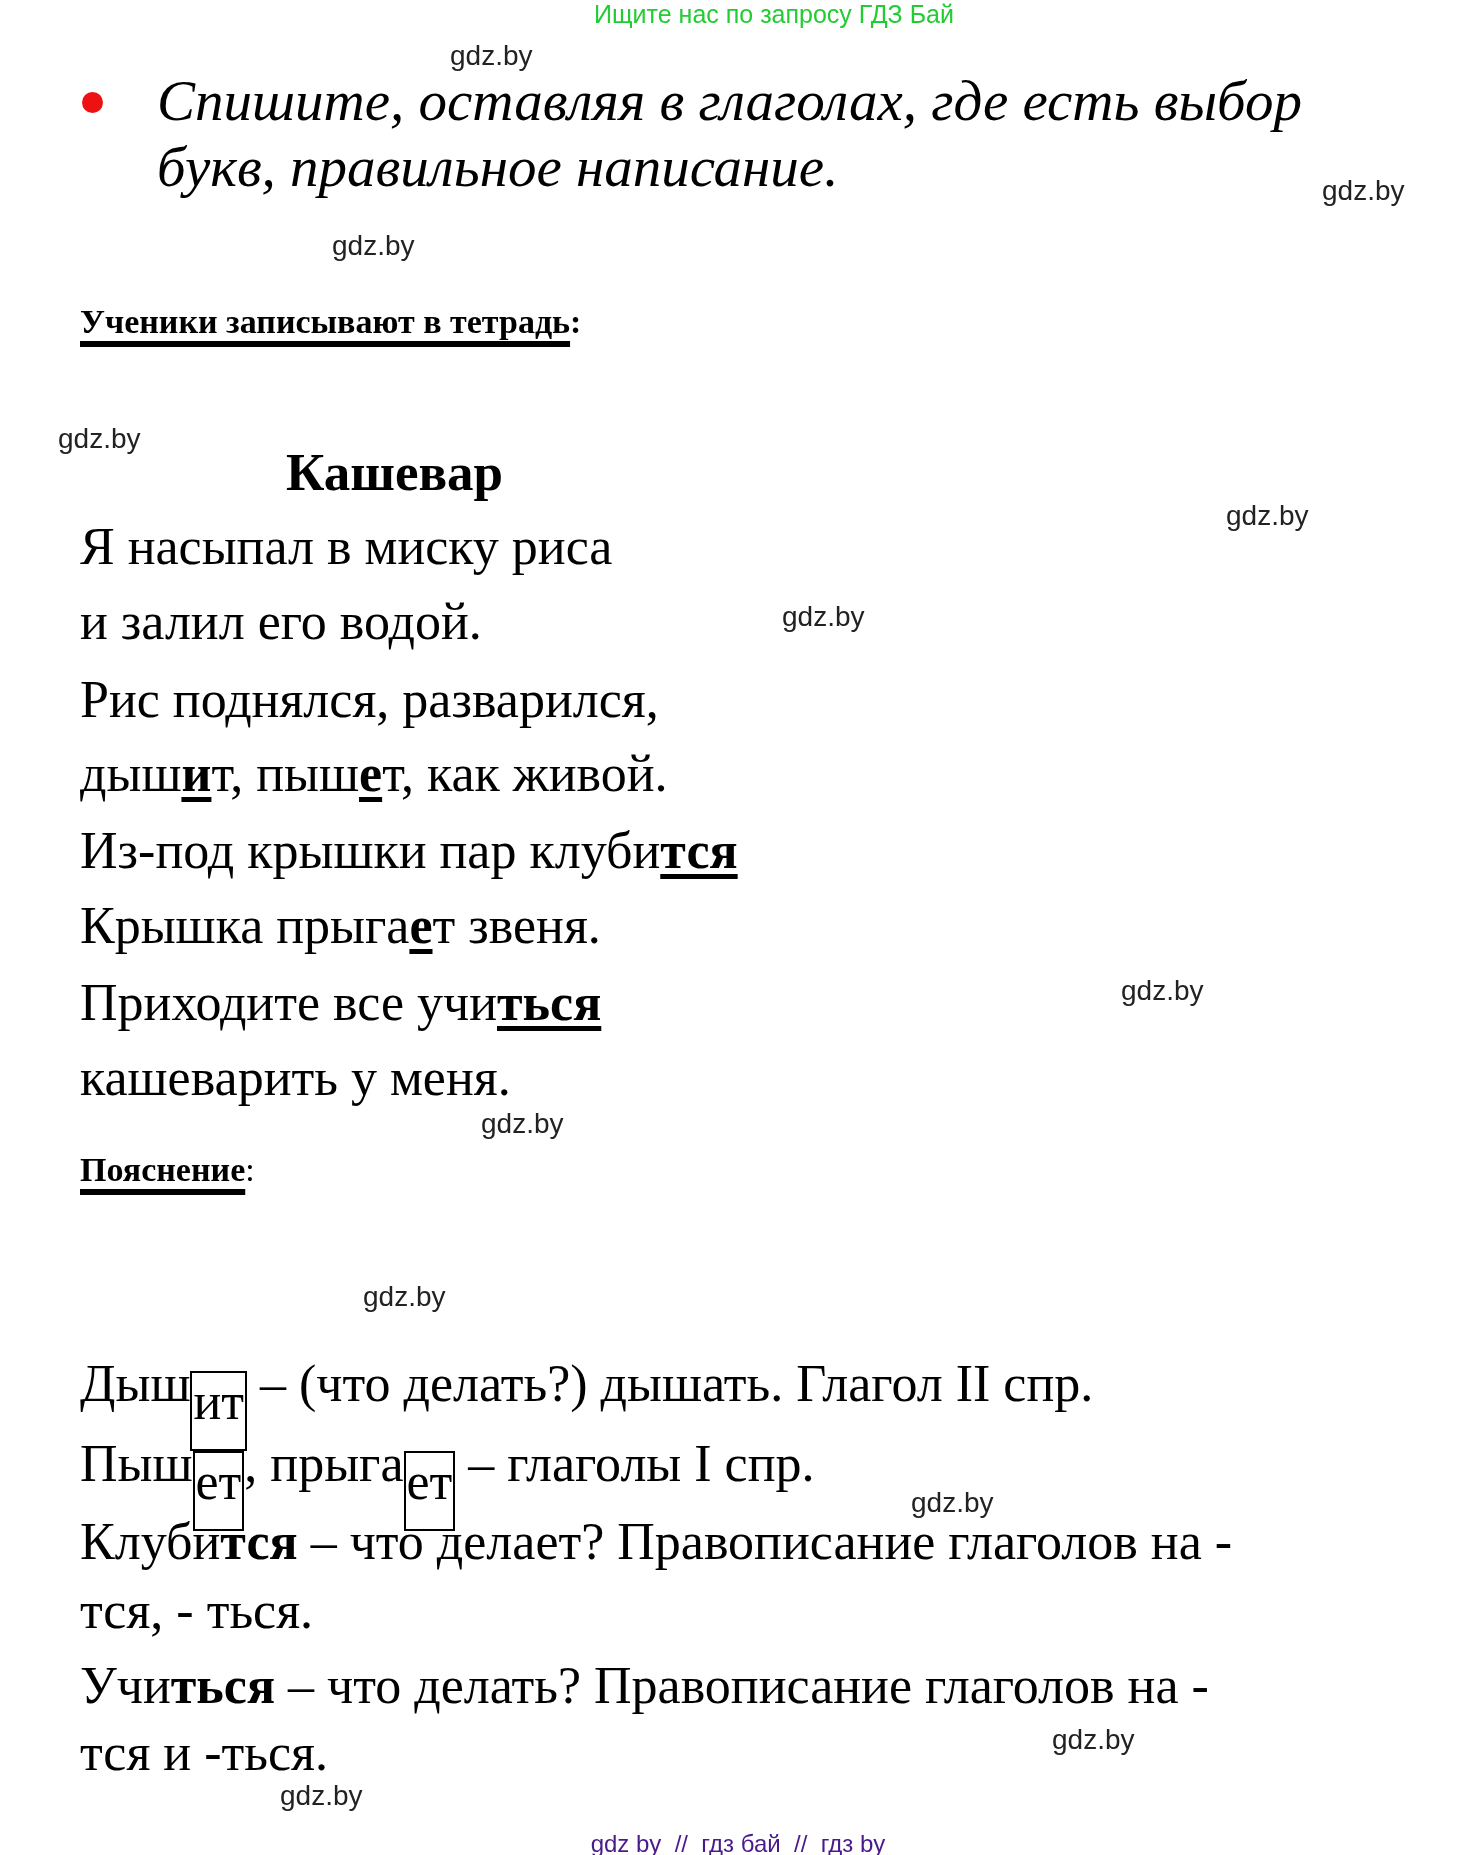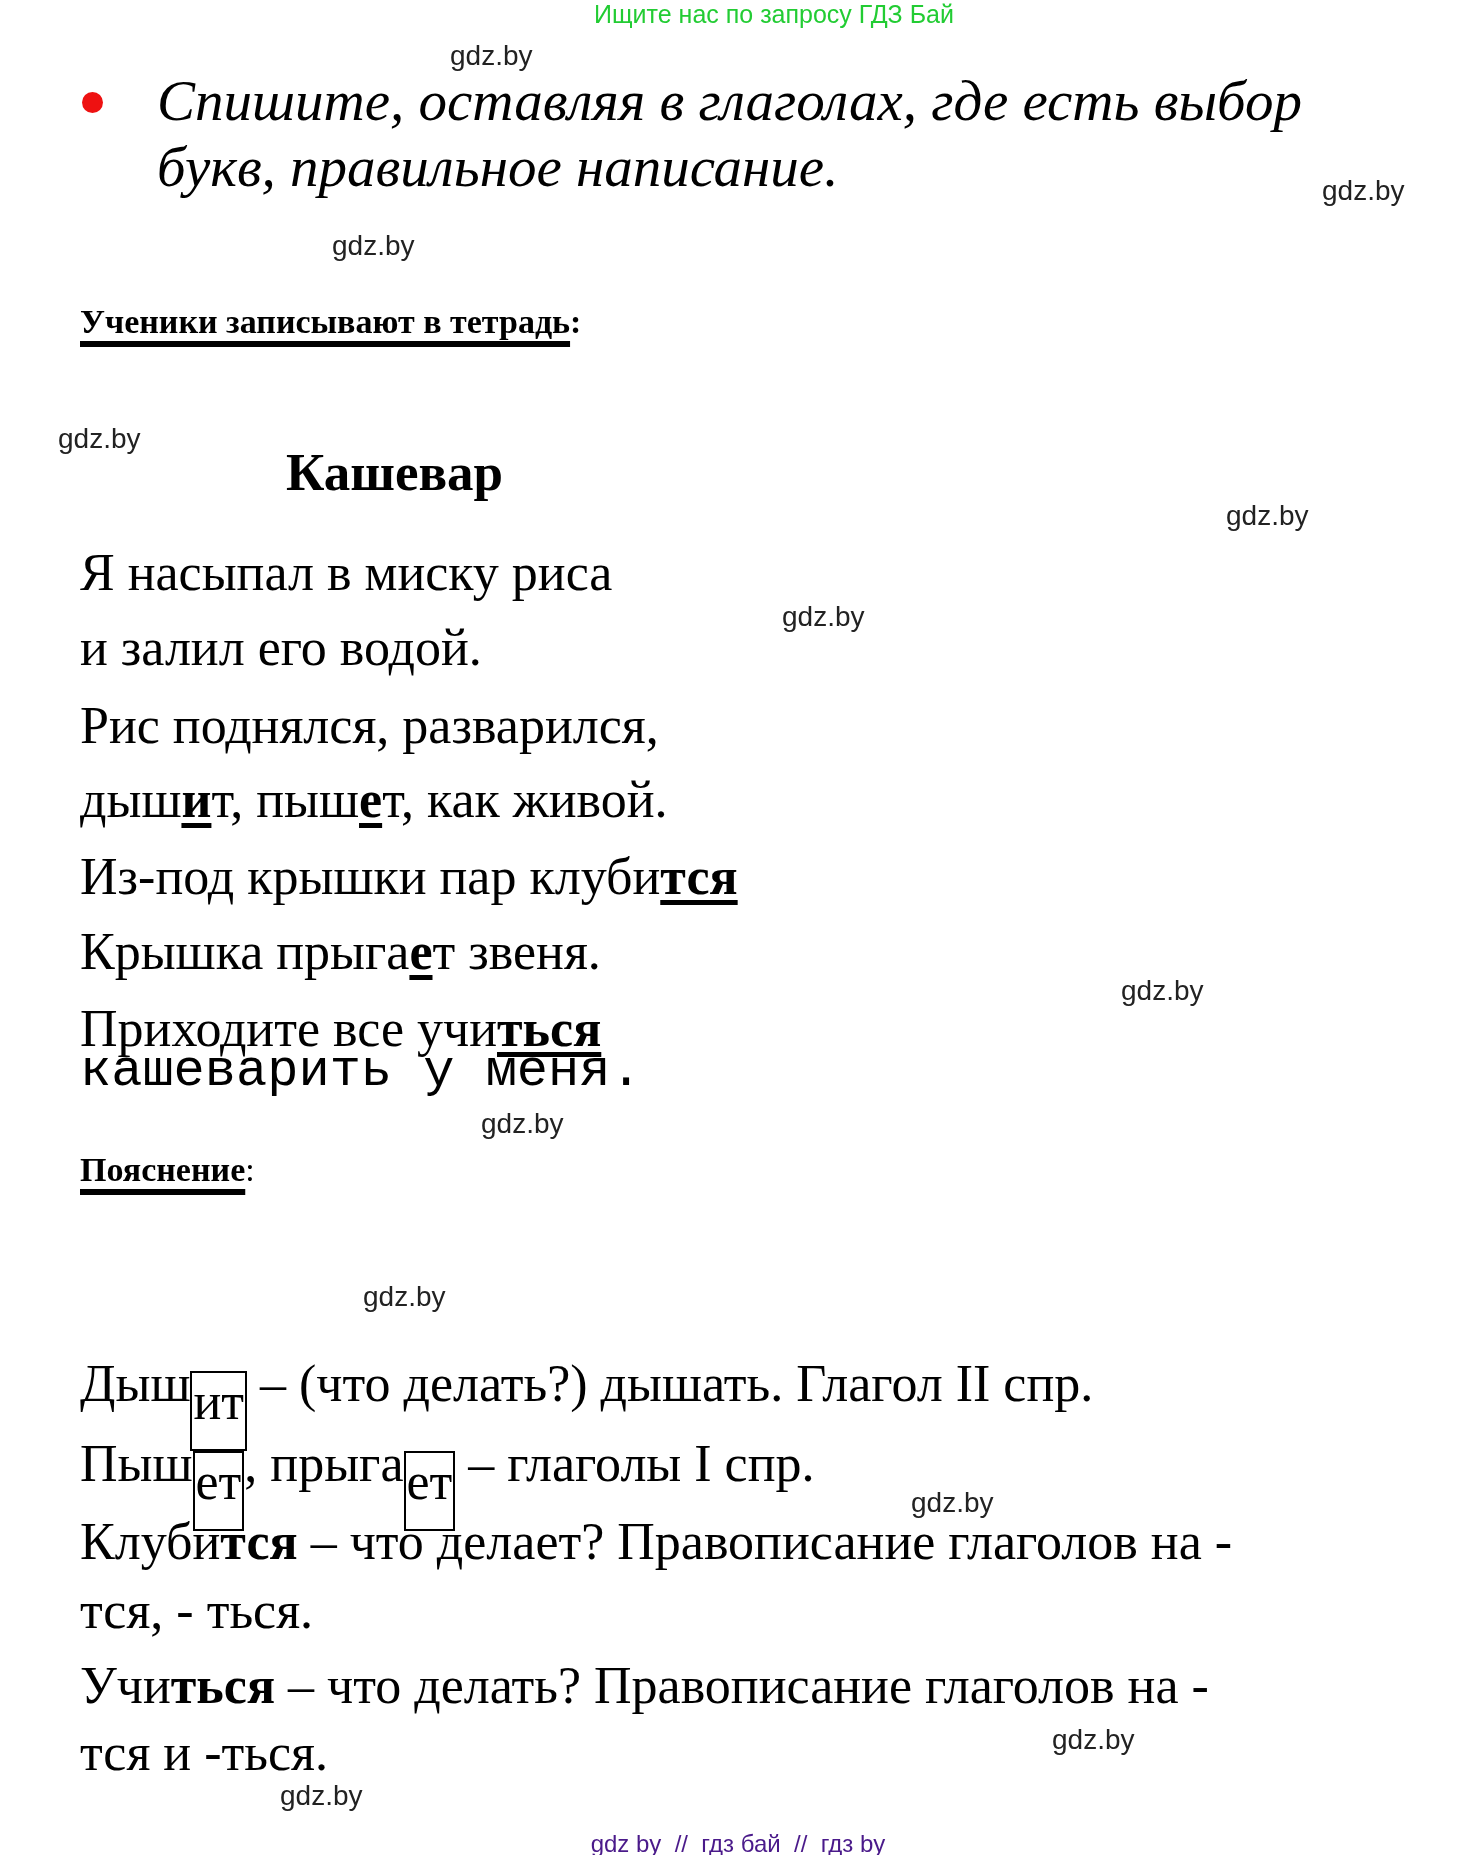--- a/index.html
+++ b/index.html
@@ -5,21 +5,21 @@
   html, body { margin:0; padding:0; background:#ffffff; }
   body { width:1476px; height:1855px; position:relative; overflow:hidden; font-family:"Liberation Serif", serif; color:#000; }
   .abs { position:absolute; white-space:nowrap; }
   .top-banner { left:0; width:1476px; top:0; text-align:center; font-family:"Liberation Sans", sans-serif; font-size:25px; color:#22cc33; line-height:28px;padding-left:36px; }
   .wm { font-family:"Liberation Sans", sans-serif; font-size:28px; color:#222; line-height:32px; }
   .bullet { width:21px; height:21px; border-radius:50%; background:#ee1111; }
   .task { font-family:"Liberation Serif", serif; font-style:italic; font-weight:normal; font-size:57px; line-height:66px; }
   .heading { font-weight:bold; font-size:34px; line-height:60px; }
   .heading .u { text-decoration:underline; text-decoration-thickness:6px; text-underline-offset:8px; }
   .title { font-weight:bold; font-size:53px; line-height:60px; }
-  .poem { font-size:52px; line-height:60px;margin-top:26px; }
+  .poem { font-size:52px; line-height:60px; }
   .ul-b { font-weight:bold; text-decoration:underline; text-decoration-thickness:5px; text-underline-offset:6px; }
   .expl { font-size:52px; line-height:60px; }
   .boxed { border:2.5px solid #000; padding:0 1px; display:inline-block; line-height:58px; height:80px; vertical-align:-18px; box-sizing:border-box; }
   .b { font-weight:bold; }
   .footer { left:0; width:1476px; top:1830px; text-align:center; font-family:"Liberation Sans", sans-serif; font-size:24px; color:#4a1a8a; line-height:28px; }
 </style>
 </head>
 <body>
 
 <div class="abs top-banner">Ищите нас по запросу ГДЗ Бай</div>
@@ -47,21 +47,21 @@
 
 <div class="abs title" style="left:286px;top:442px;">Кашевар</div>
 
 <div class="abs poem" style="left:80px;top:517px;">Я насыпал в миску риса</div>
 <div class="abs poem" style="left:80px;top:592px;">и залил его водой.</div>
 <div class="abs poem" style="left:80px;top:670px;">Рис поднялся, разварился,</div>
 <div class="abs poem" style="left:80px;top:744px;"><span>дыш</span><span class="ul-b">и</span><span>т, пыш</span><span class="ul-b">е</span><span>т, как живой.</span></div>
 <div class="abs poem" style="left:80px;top:821px;"><span>Из-под крышки пар клуби</span><span class="ul-b">тся</span></div>
 <div class="abs poem" style="left:80px;top:896px;"><span>Крышка прыга</span><span class="ul-b">е</span><span>т звеня.</span></div>
 <div class="abs poem" style="left:80px;top:973px;"><span>Приходите все учи</span><span class="ul-b">ться</span></div>
-<div class="abs poem" style="left:80px;top:1016px;font-family:Liberation Mono, monospace;">кашеварить у меня.</div>
+<div class="abs poem" style="left:80px;top:1048px;">кашеварить у меня.</div>
 
 <div class="abs heading" style="left:80px;top:1140px;">
   <span class="u">Пояснение</span><span style="font-weight:normal">:</span>
 </div>
 
 <div class="abs expl" style="left:80px;top:1354px;"><span>Дыш</span><span class="boxed">ит</span><span> – (что делать?) дышать. Глагол II спр.</span></div>
 <div class="abs expl" style="left:80px;top:1434px;"><span>Пыш</span><span class="boxed">ет</span><span>, прыга</span><span class="boxed">ет</span><span> – глаголы I спр.</span></div>
 <div class="abs expl" style="left:80px;top:1512px;text-align:center;"><span>Клуби</span><span class="b">тся</span><span> – что делает? Правописание глаголов на -</span></div>
 <div class="abs expl" style="left:80px;top:1581px;">тся, - ться.</div>
 <div class="abs expl" style="left:80px;top:1656px;"><span>Учи</span><span class="b">ться</span><span> – что делать? Правописание глаголов на -</span></div>

